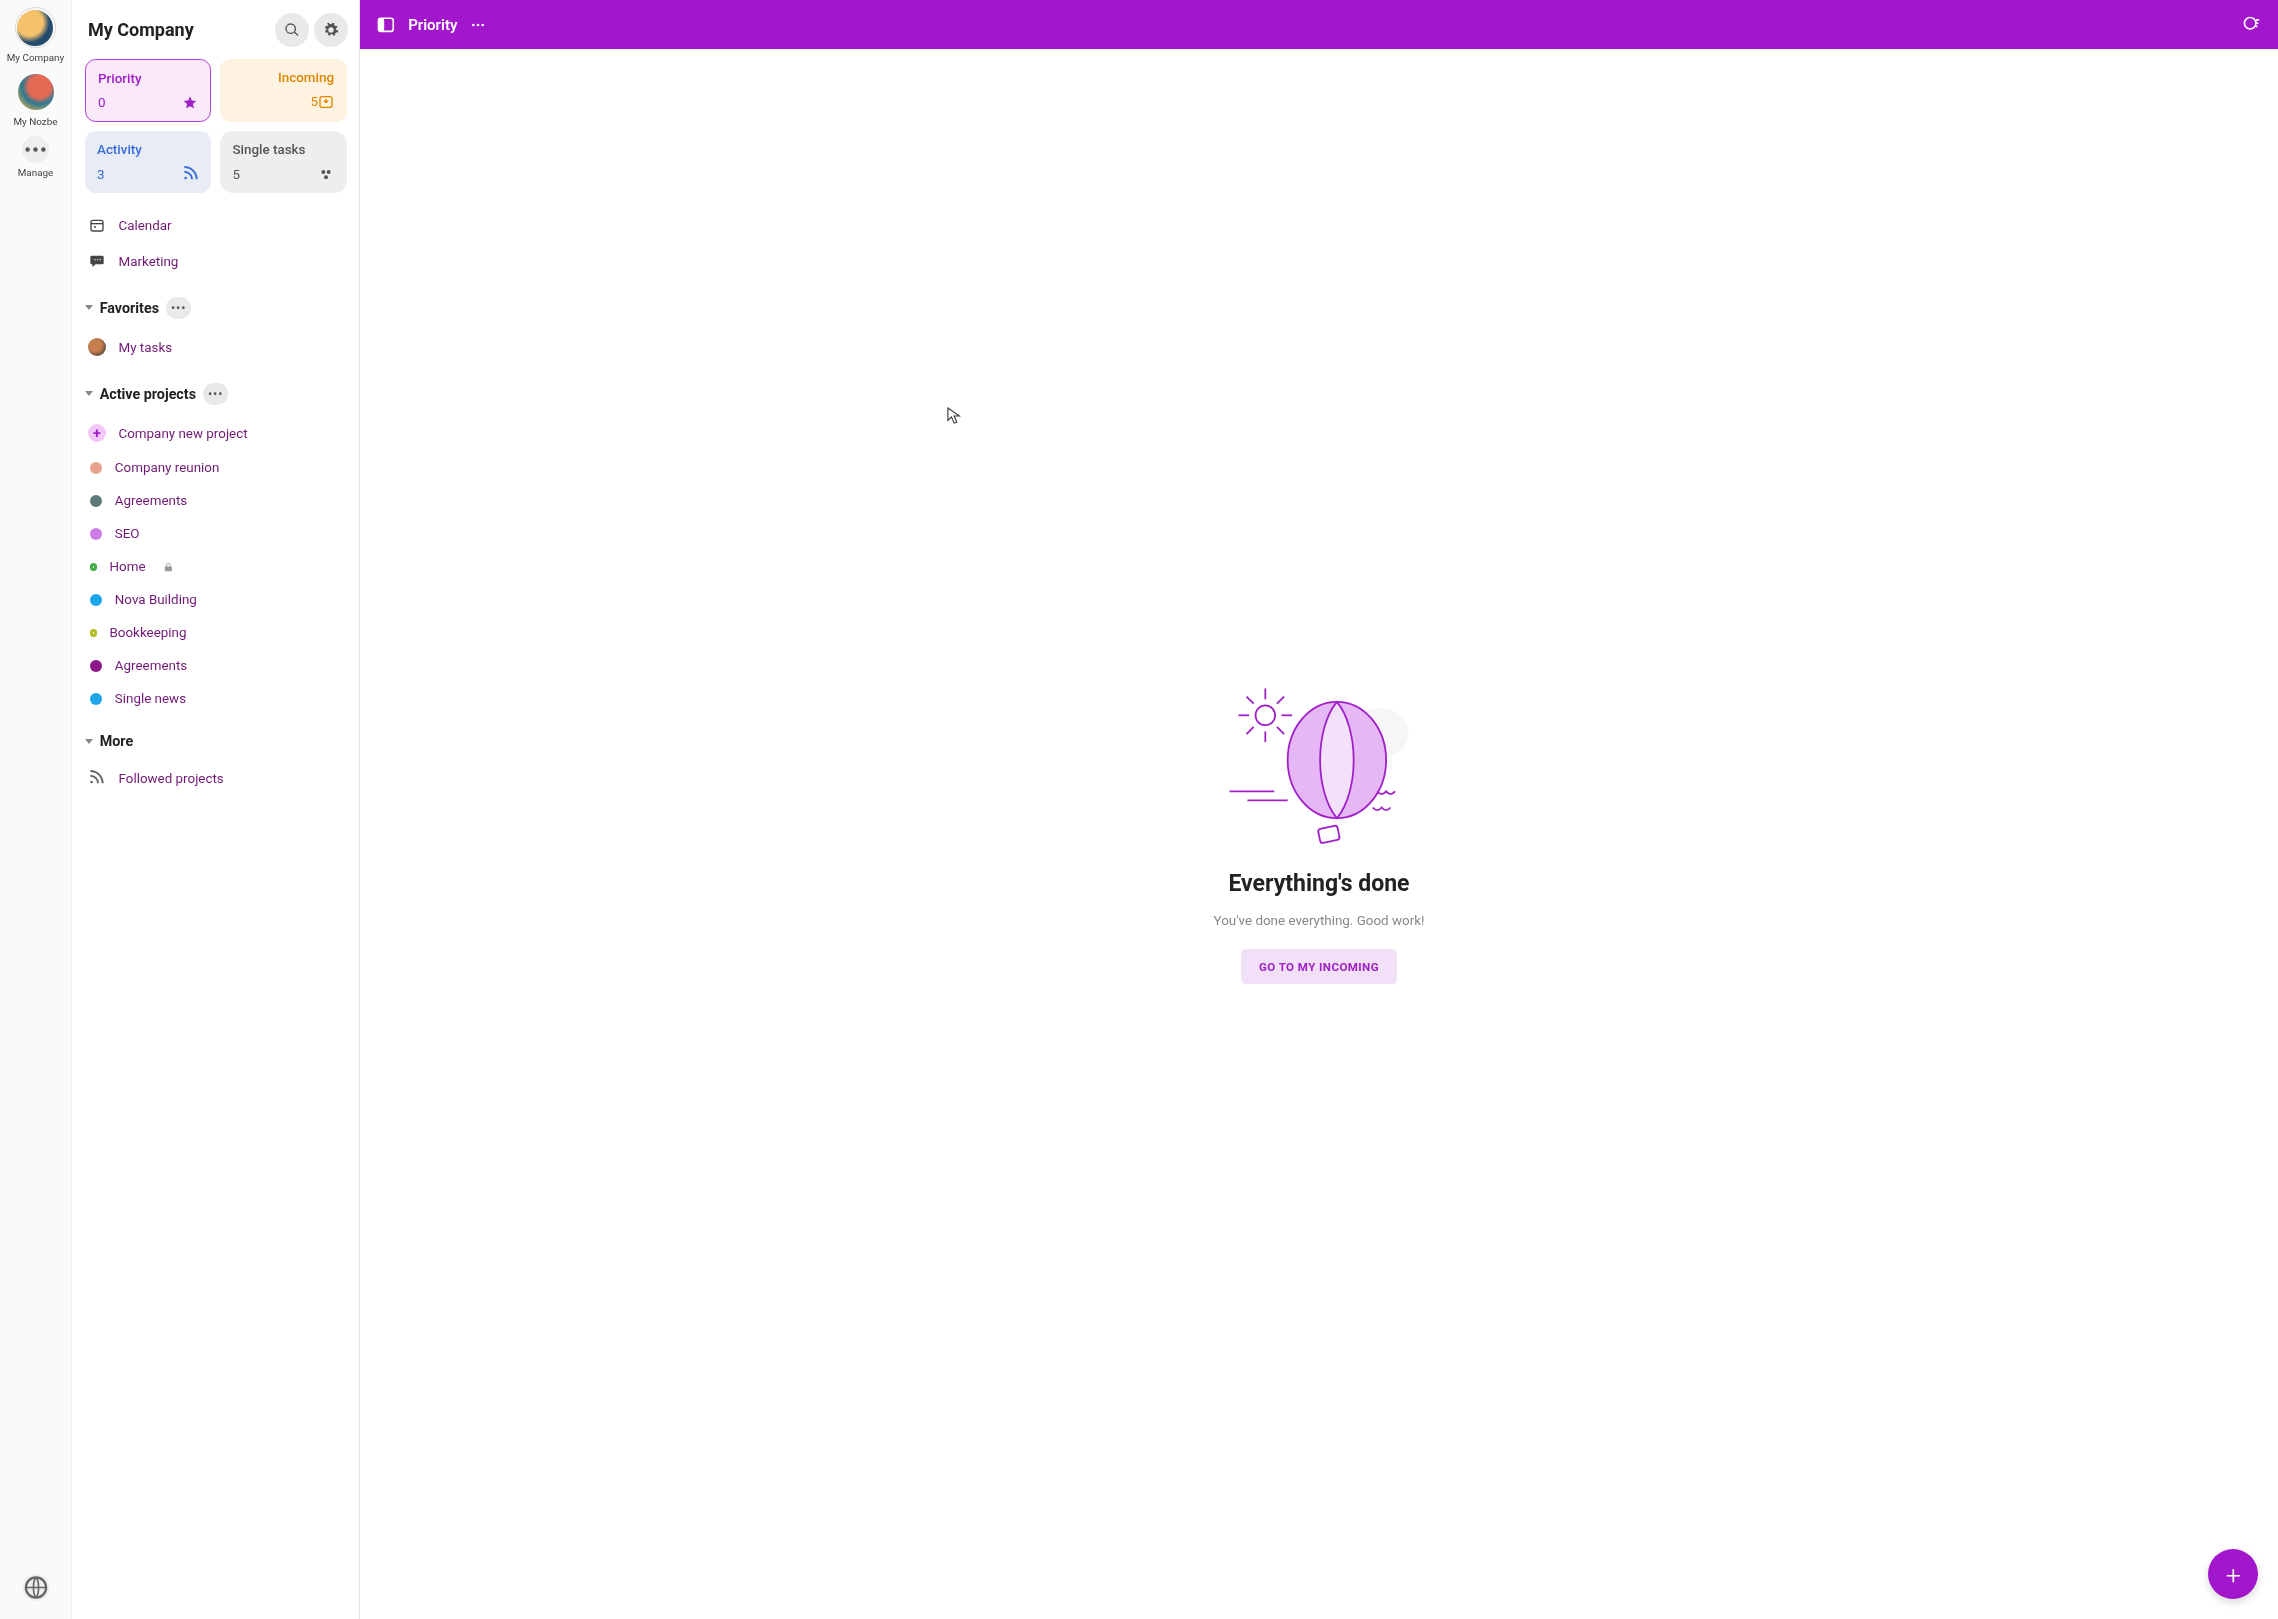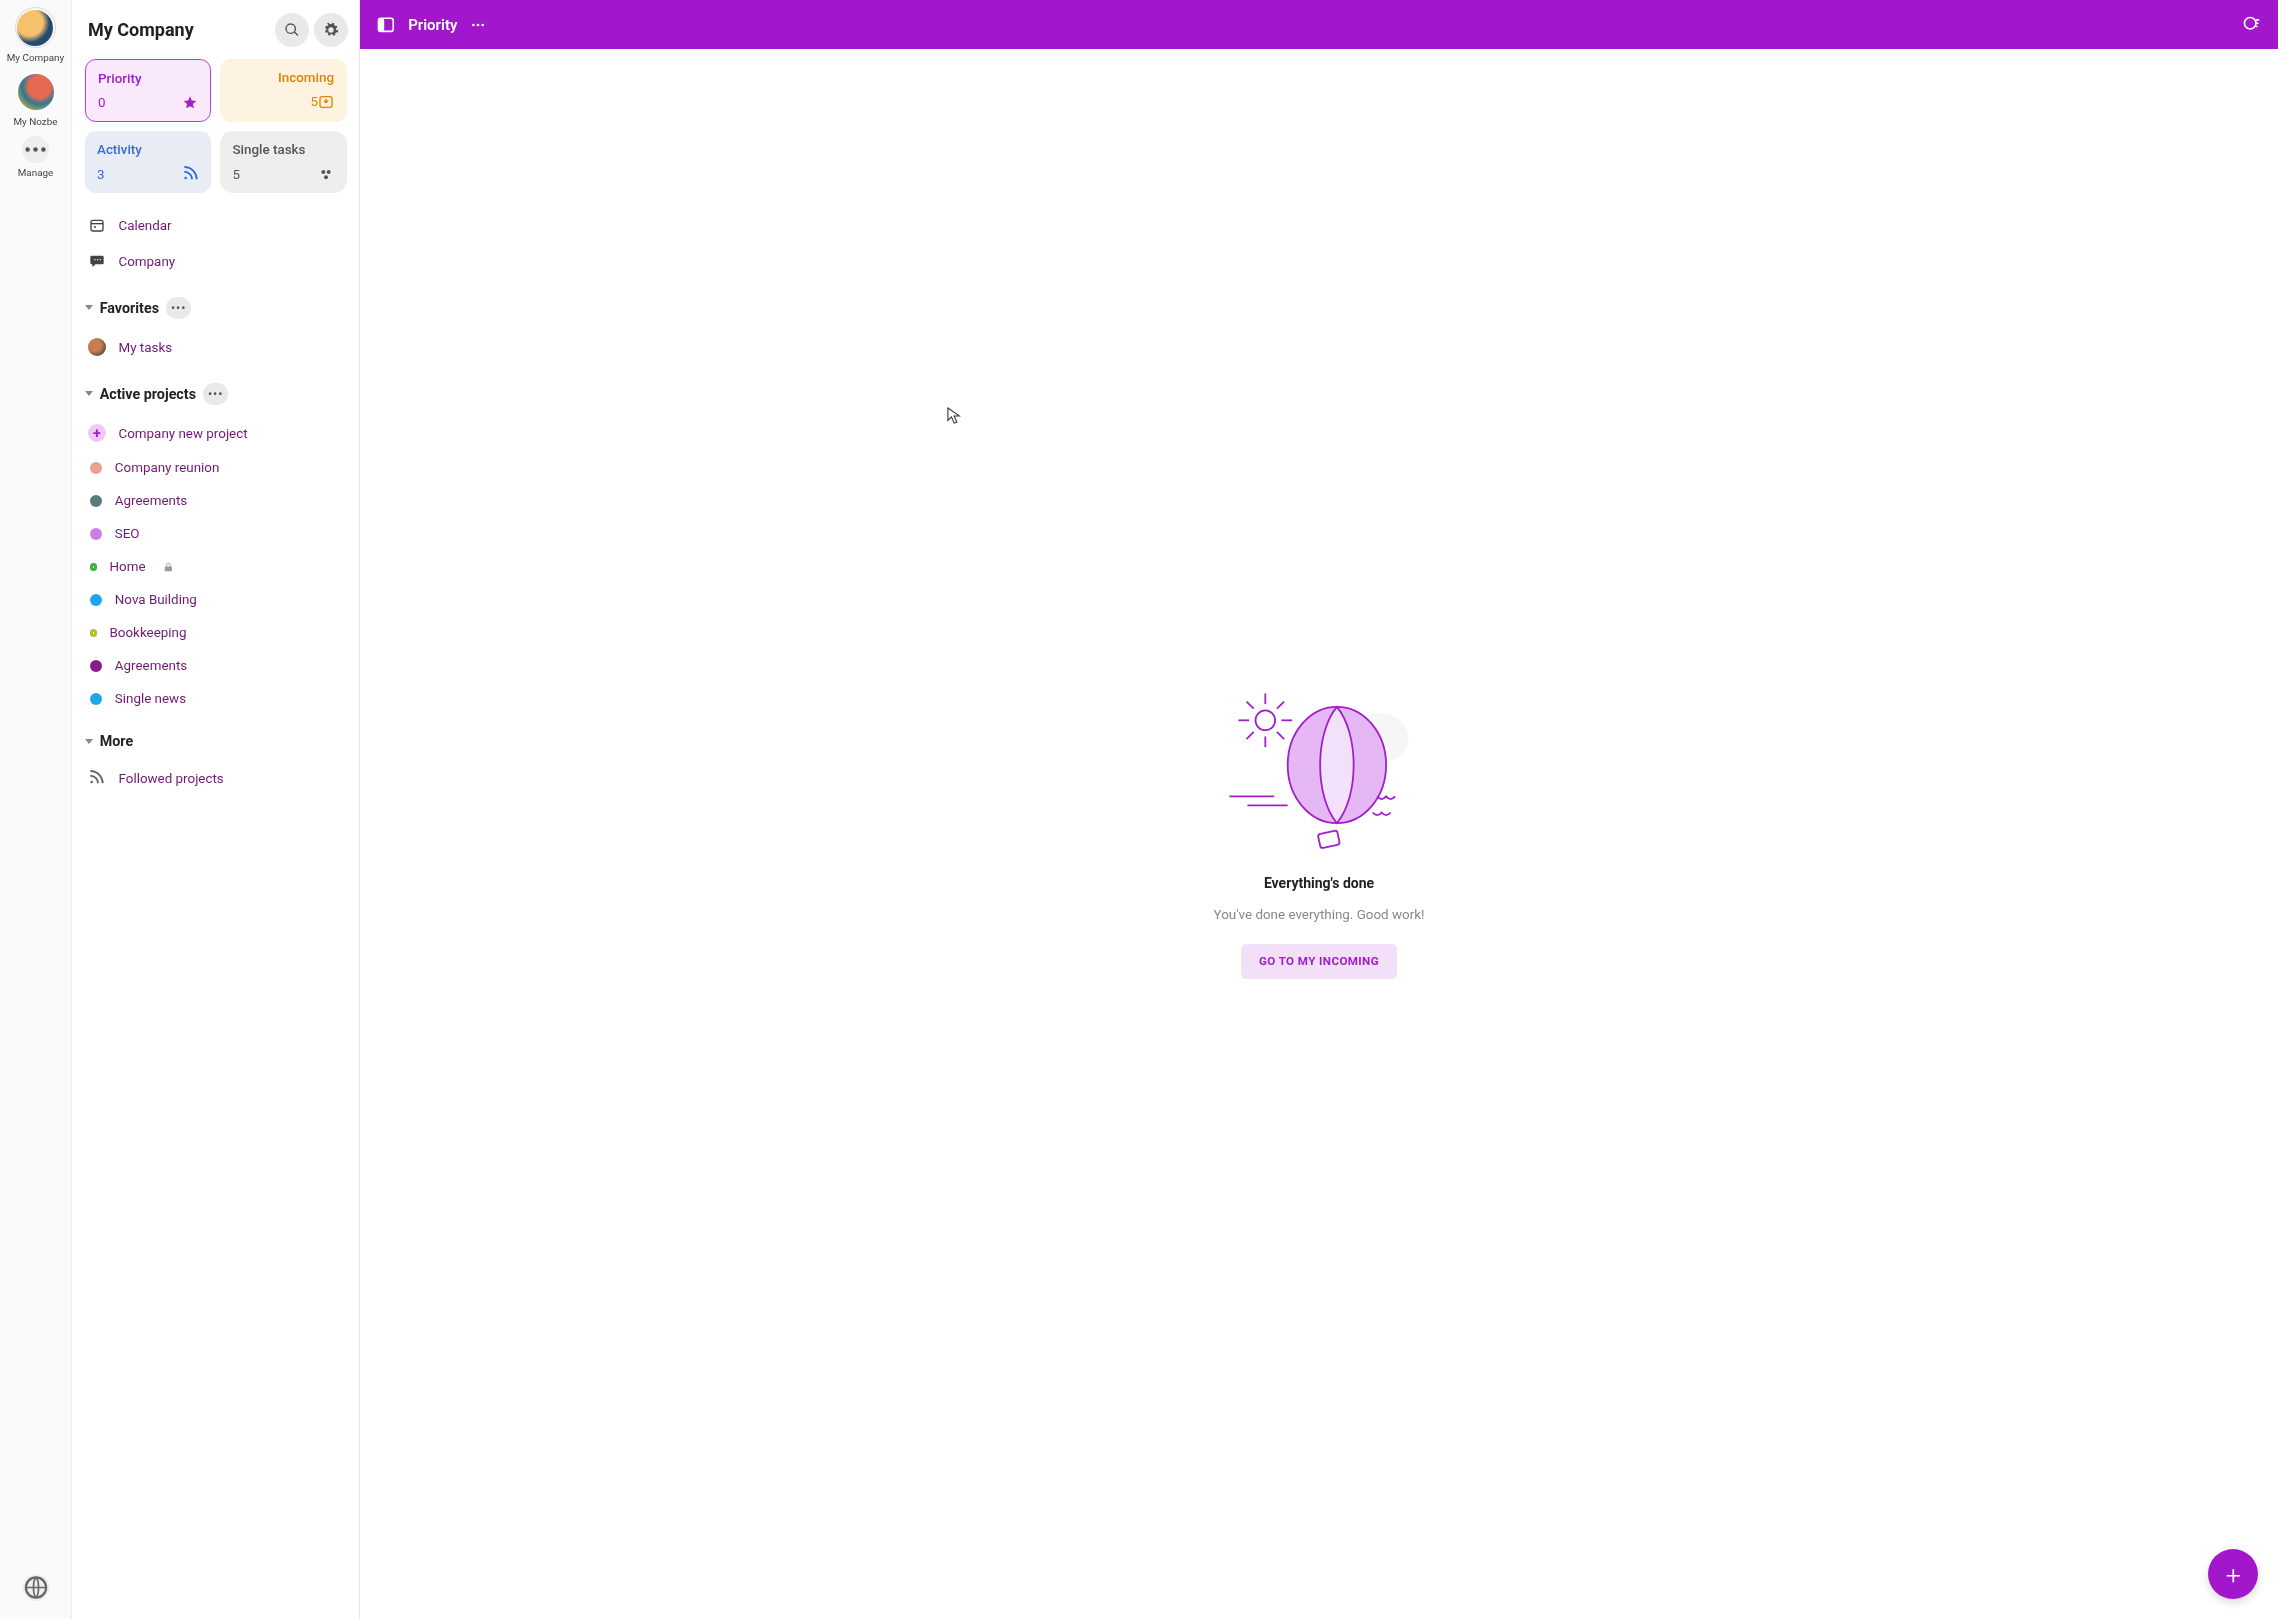--- a/index.html
+++ b/index.html
@@ -65,21 +65,21 @@
 .main { flex: 1; display: flex; flex-direction: column; }
 .topbar { height: 49px; background: #a216cc; display: flex; align-items: center; padding: 0 16px; gap: 12.5px; color: #fff; }
 .topbar .tb-left { display: flex; align-items: center; gap: 12.5px; }
 .topbar .tb-title { font-size: 15px; font-weight: 600; }
 .topbar .tb-icon { width: 19.7px; height: 19.7px; display: flex; align-items: center; justify-content: center; }
 .topbar .tb-icon svg { fill: #fff; width: 19.7px; height: 19.7px; }
 .topbar .spacer { flex: 1; }
 
 .empty { flex: 1; display: flex; flex-direction: column; align-items: center; justify-content: center; gap: 16px; }
 .empty-illustration { width: 188px; height: 170px; }
-.empty h2 { font-size: 14px; font-weight: 700; }
+.empty h2 { font-size: 23px; font-weight: 700; }
 .empty .sub { color: #888; font-size: 13.4px; }
 .cta { margin-top: 5.4px; padding: 10.7px 18px; background: #f1e0f8; border-radius: 5.4px; color: #a020c8; font-size: 11.6px; font-weight: 700; letter-spacing: 0.4px; cursor: pointer; }
 
 .fab { position: absolute; right: 19.7px; bottom: 19.7px; width: 50px; height: 50px; border-radius: 50%; background: #a216cc; display: flex; align-items: center; justify-content: center; color: #fff; font-size: 25px; cursor: pointer; box-shadow: 0 3.6px 9px rgba(0,0,0,0.15); }
 
 .cursor { position: absolute; left: 587px; top: 407px; pointer-events: none; }
 .cursor svg { width: 14.3px; height: 18px; }
 </style>
 </head>
 <body>
@@ -192,21 +192,21 @@
         </div>
         <div class="navrow">
           <div class="ic">
             <svg viewBox="0 0 24 24">
                 <path d="M4 4h16a2 2 0 012 2v9a2 2 0 01-2 2H10l-5 4v-4H4a2 2 0 01-2-2V6a2 2 0 012-2z" fill="#444"></path>
                 <circle cx="9" cy="10" r="1" fill="#fff"></circle>
                 <circle cx="13" cy="10" r="1" fill="#fff"></circle>
                 <circle cx="17" cy="10" r="1" fill="#fff"></circle>
               </svg>
           </div>
-          <span class="txt">Company</span>
+          <span class="txt">Marketing</span>
         </div>
       </div>
 
       <div class="section">
         <div class="caret"></div>
         <span class="label">Favorites</span>
         <div class="more">
             <span>•••</span>
           </div>
       </div>

